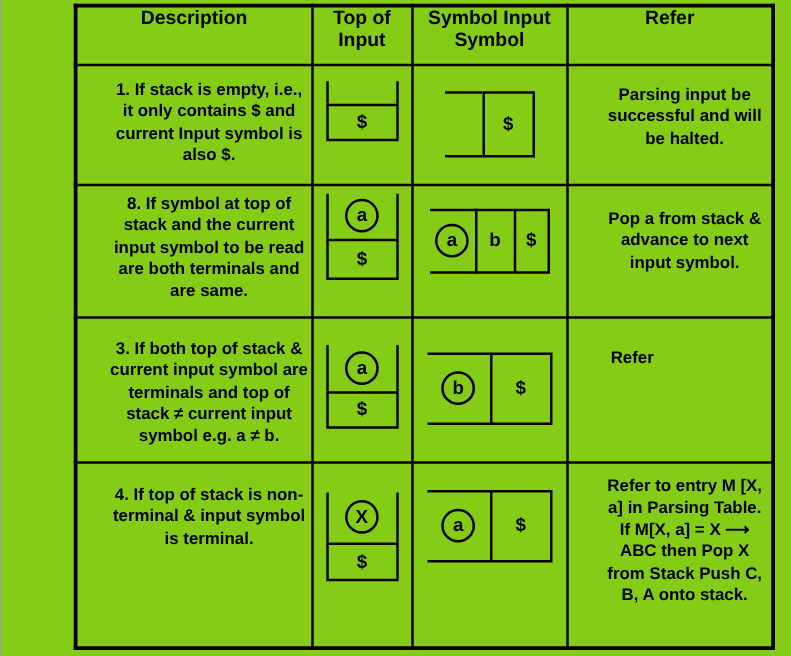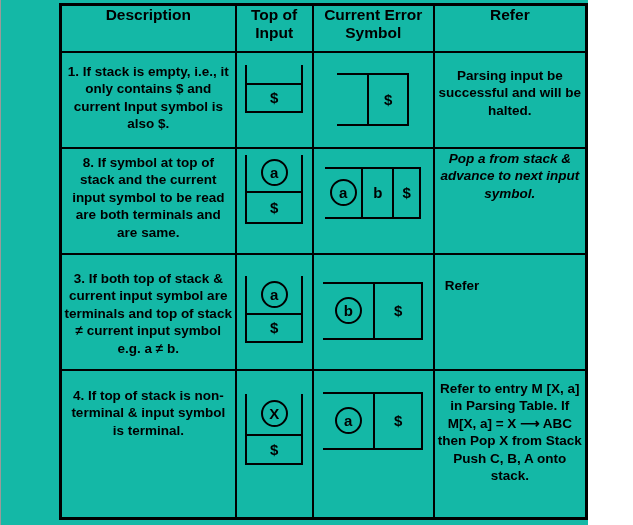--- a/index.html
+++ b/index.html
@@ -3,21 +3,21 @@
 <meta charset="utf-8">
 <style>
   html,body { margin:0; padding:0; }
   body {
     width:633px; height:525px;
     background:#ffffff;
     font-family:"Liberation Sans", sans-serif;
     font-weight:bold;
     color:#000;
   }
-  .sheet { position:relative; width:588px; height:525px; background:#14b8a6; overflow:hidden; }
+  .sheet { position:relative; width:633px; height:525px; background:#84cc16; overflow:hidden; }
   .edge-line { position:absolute; left:0; top:0; width:1px; height:525px; background:#9a9a9a; }
 
   table.rules {
     position:absolute; left:59px; top:3px;
     border-collapse:collapse;
     table-layout:fixed;
     border:3px solid #000;
   }
   table.rules th, table.rules td {
     border:2px solid #000;
@@ -43,29 +43,29 @@
     line-height:1.18;
     padding:0 2px;
   }
 
   .desc, .action {
     font-size:13.5px;
     line-height:1.3;
     text-align:center;
     padding:0 3px;
   }
-  .desc > div, .action > div { padding:0 2px; }
+  .desc > div, .action > div { padding:0 2px;margin-left:24px; }
 
   .r1 .desc > div { padding-top:10px; }
   .r2 .desc > div { padding-top:5px; }
   .r3 .desc > div { padding-top:15px; }
   .r4 .desc > div { padding-top:16px; }
 
   .r1 .action > div { padding-top:14px; }
-  .r2 .action > div { padding-top:1px;font-style:italic; }
+  .r2 .action > div { padding-top:17px; }
   .r3 .action > div { padding-top:22px; text-align:left; padding-left:10px; }
   .r4 .action > div { padding-top:9px; }
 
   
   .stackwrap { display:flex; justify-content:center; }
   .stack { width:58px; box-sizing:border-box; }
   .stack-top {
     box-sizing:border-box;
     border-left:2px solid #000; border-right:2px solid #000;
     display:flex; align-items:center; justify-content:center;
@@ -143,21 +143,21 @@
       <col class="c-desc">
         <col class="c-stack">
         <col class="c-input">
         <col class="c-action">
     </colgroup>
 
     <tbody>
         <tr class="hdr">
       <th class="hcell">Description</th>
       <th class="hcell">Top of Input</th>
-      <th class="hcell">Current Error Symbol</th>
+      <th class="hcell">Symbol Input Symbol</th>
       <th class="hcell">Refer</th>
     </tr>
 
     <tr class="r1">
       <td class="desc">
         <div>1. If stack is empty, i.e., it only contains $ and current Input symbol is also $.</div>
       </td>
       <td>
         <div class="stackwrap">
           <div class="stack">

